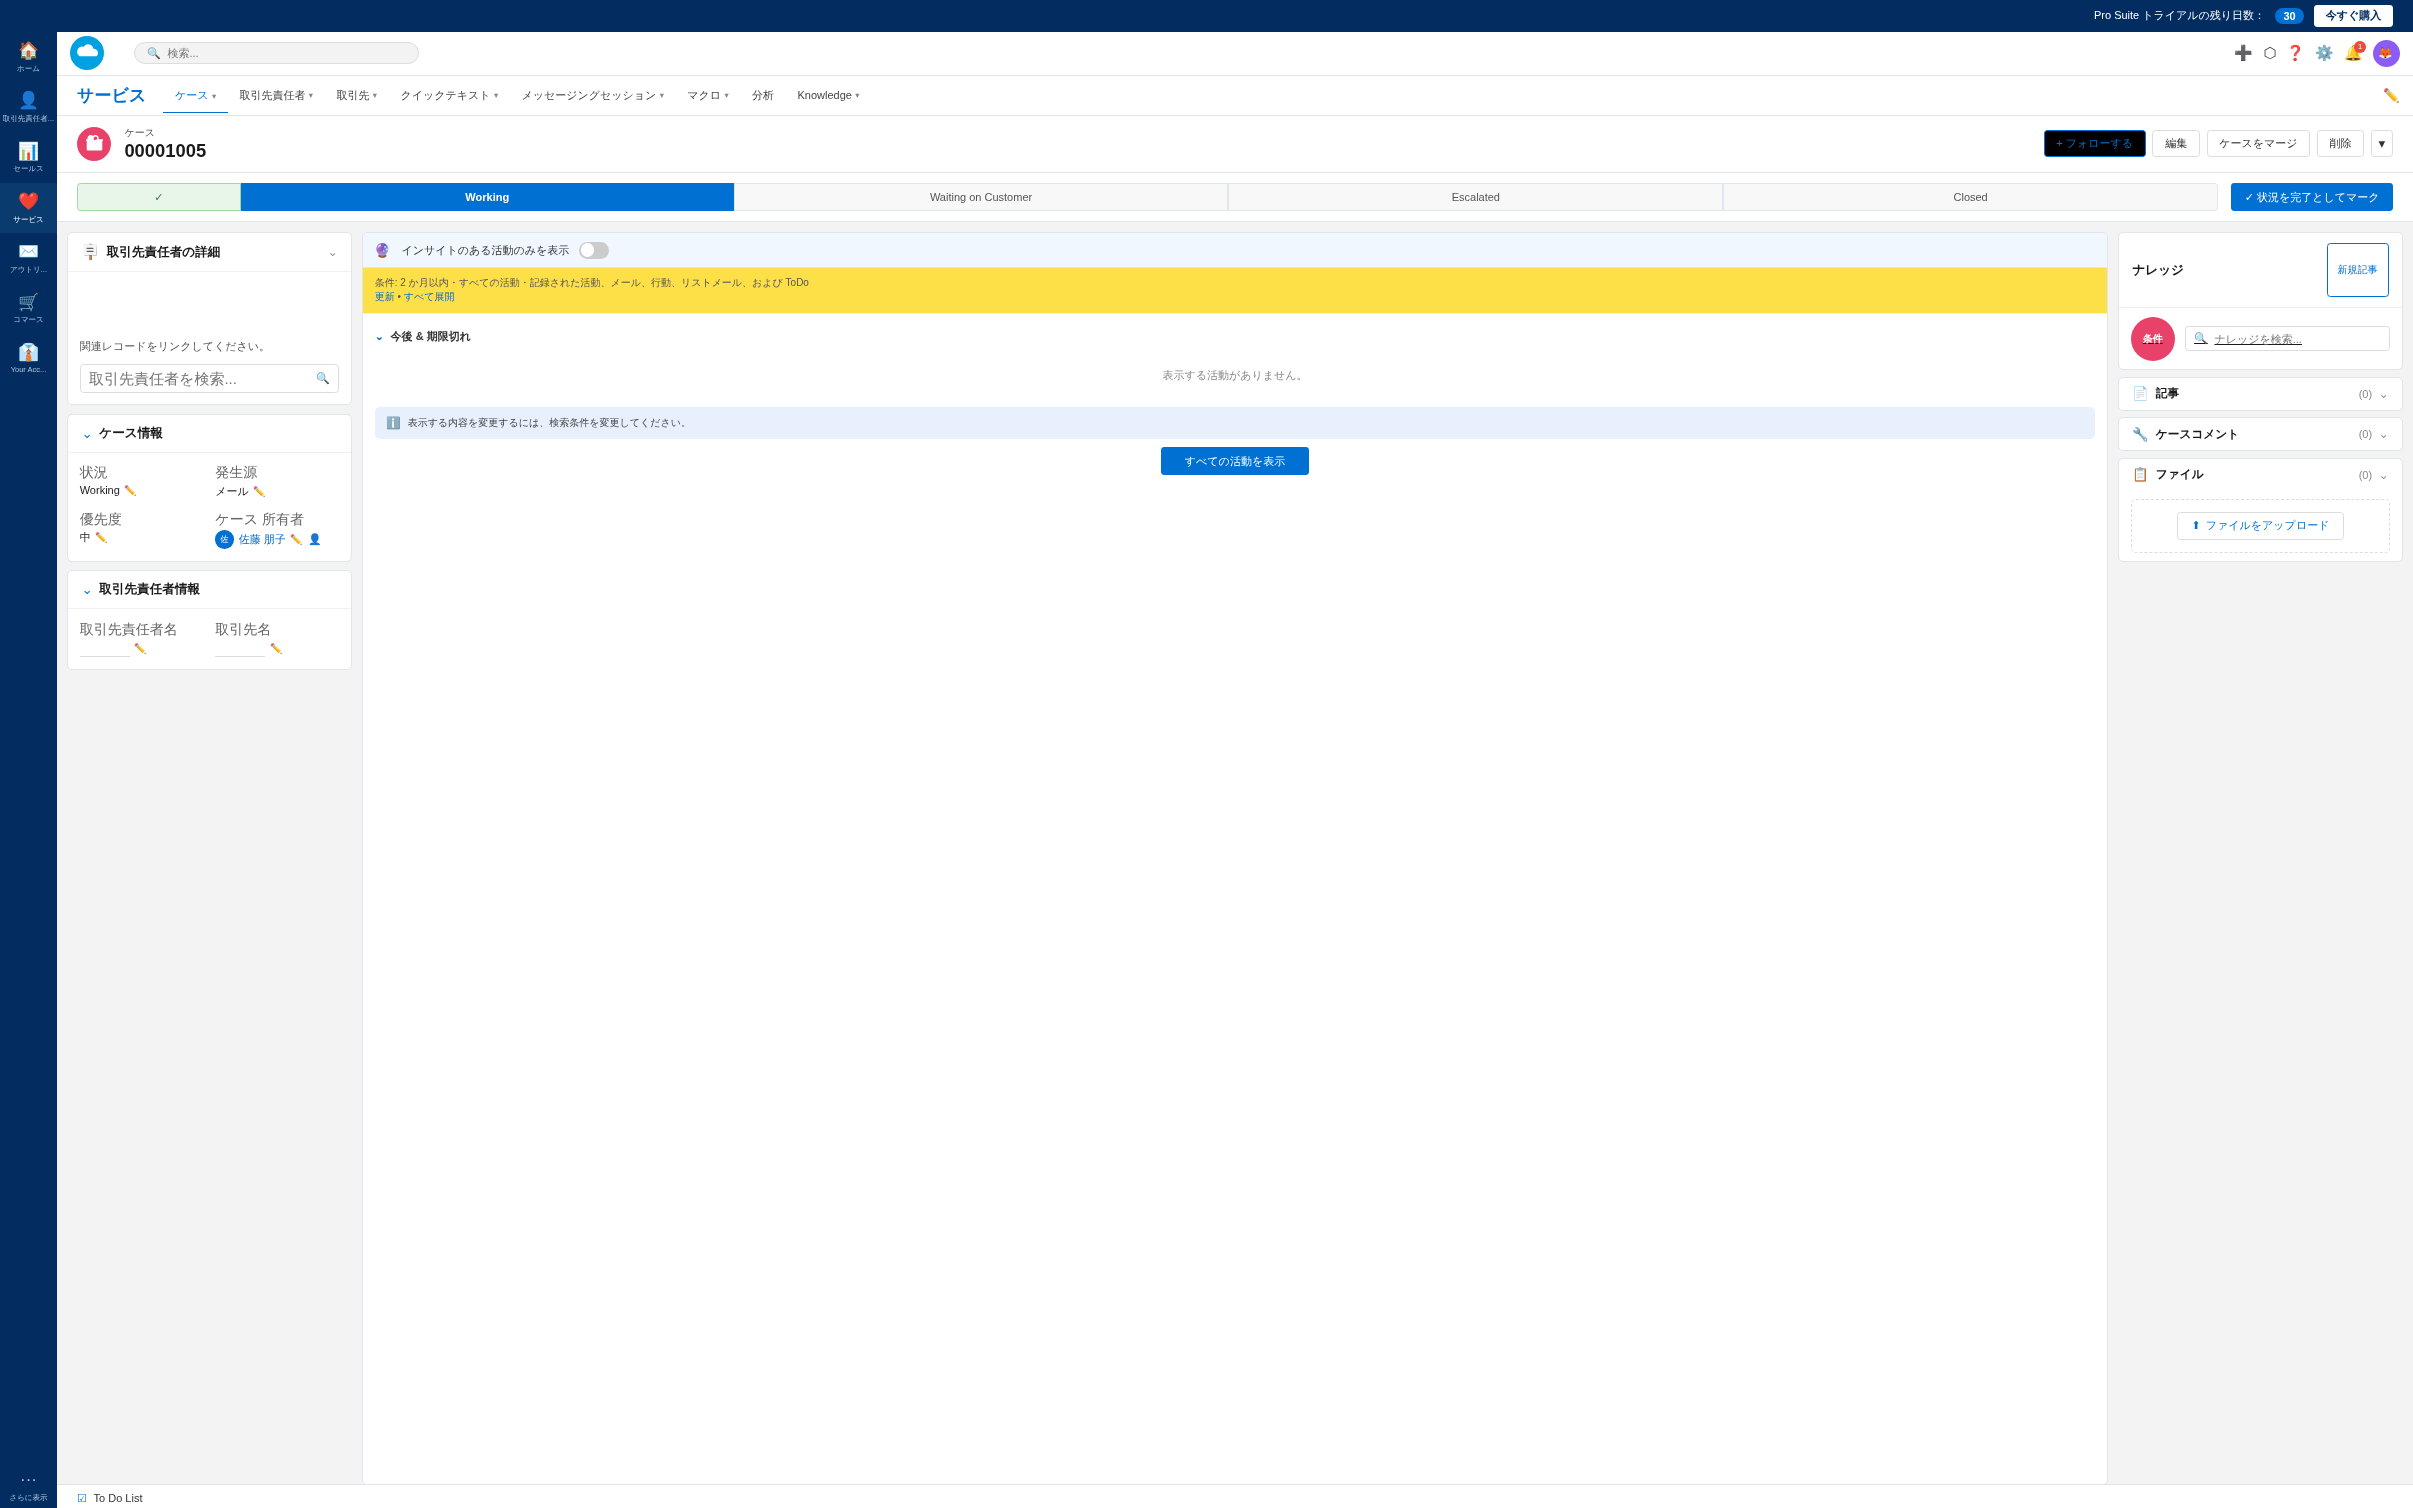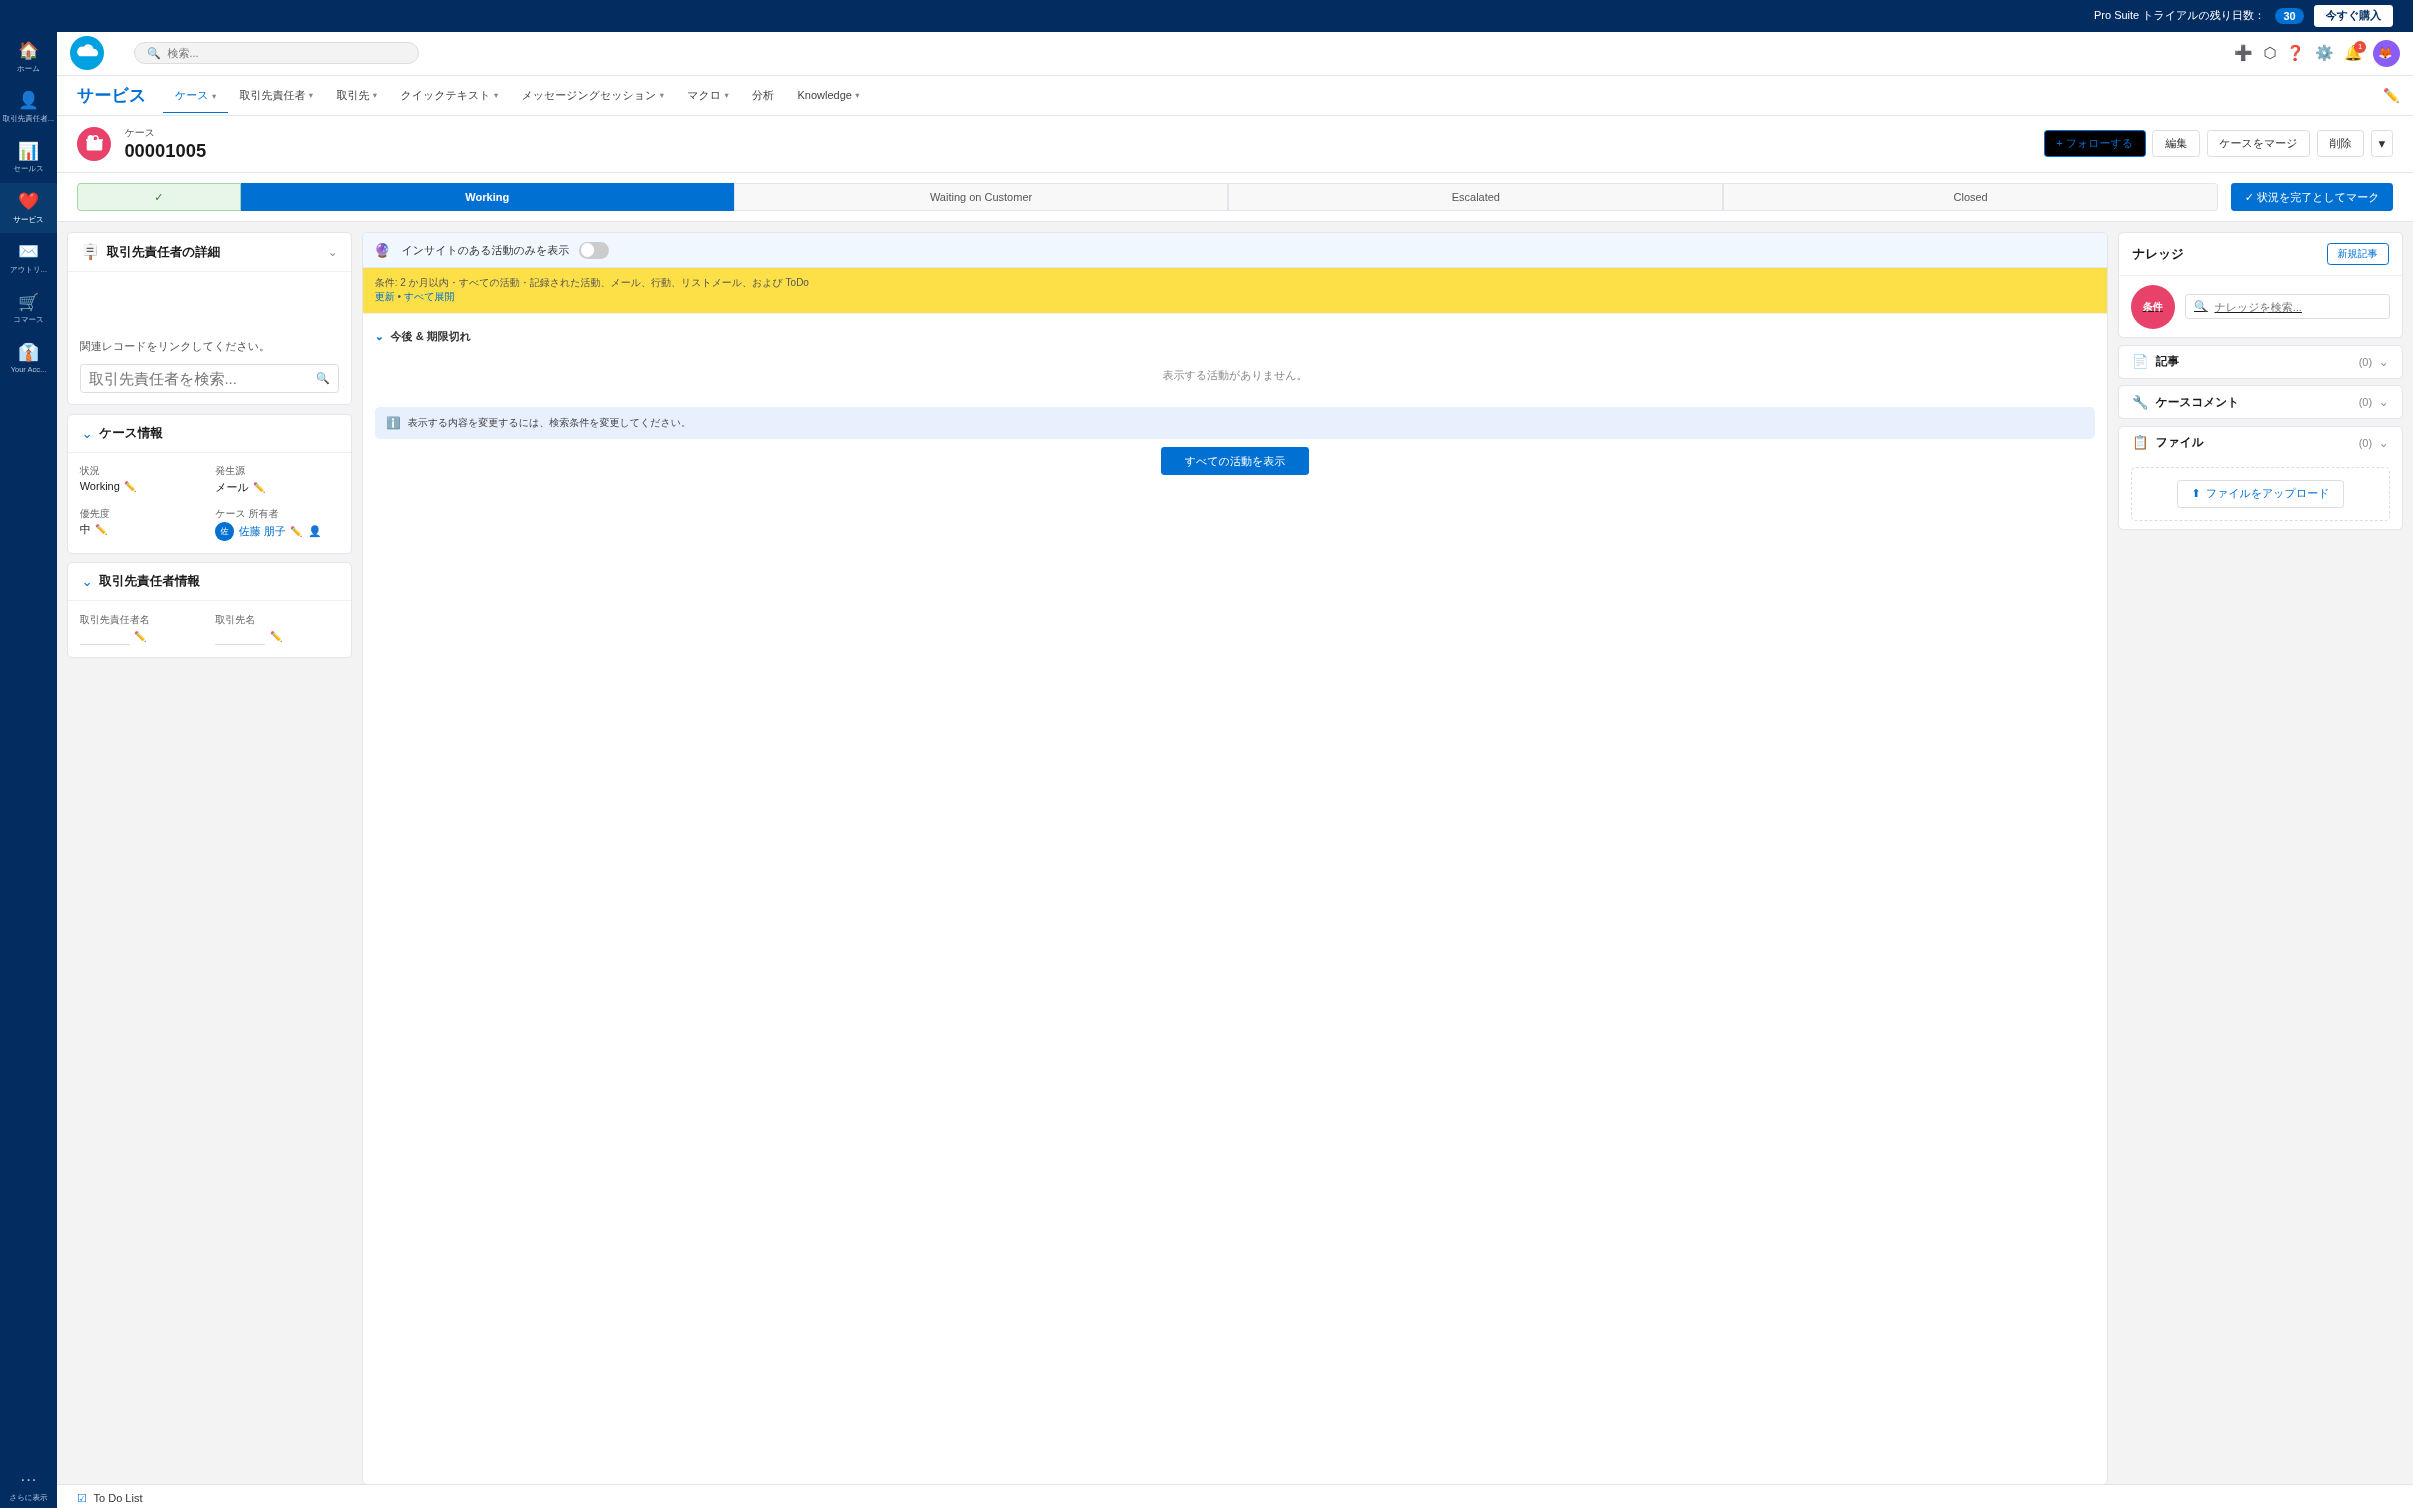--- a/index.html
+++ b/index.html
@@ -323,21 +323,21 @@
       flex: 1; border: none; outline: none; font-size: 11px;
     }
 
     
     .case-info-grid {
       display: grid;
       grid-template-columns: 1fr 1fr;
       gap: 11.7px;
     }
     .field-group { display: flex; flex-direction: column; gap: 1.7px; }
-    .field-label { font-size: 10px; color: #666; }
+    .field-label { font-size: 14px; color: #666; }
     .field-value { font-size: 11px; color: #1a1a1a; display: flex; align-items: center; gap: 5px; }
     .field-edit { color: #888; cursor: pointer; font-size: 10px; }
     .owner-avatar { width: 18.4px; height: 18.4px; border-radius: 50%; background: #0070d2; display: flex; align-items: center; justify-content: center; color: white; font-size: 8.4px; }
     .toggle-row {
       display: flex;
       align-items: center;
       gap: 10px;
       padding: 8.4px 11.7px;
       background: #f0f7ff;
       border-bottom: 0.8px solid #e0eaf5;
@@ -412,21 +412,21 @@
     .knowledge-header {
       display: flex; align-items: center; padding: 10px 13.4px;
       border-bottom: 0.8px solid #f0f0f0;
     }
     .knowledge-title { font-size: 12.6px; font-weight: 600; flex: 1; }
     .knowledge-new-btn {
       background: white;
       border: 0.8px solid #0070d2;
       color: #0070d2;
       border-radius: 3.4px;
-      padding: 3px 10px;
+      padding: 19px 10px;
       cursor: pointer;
       font-size: 10px;
     }
     .knowledge-search {
       display: flex;
       align-items: center;
       border: 0.8px solid #ddd;
       border-radius: 3.4px;
       padding: 5px 8.4px;
       gap: 6.7px;

